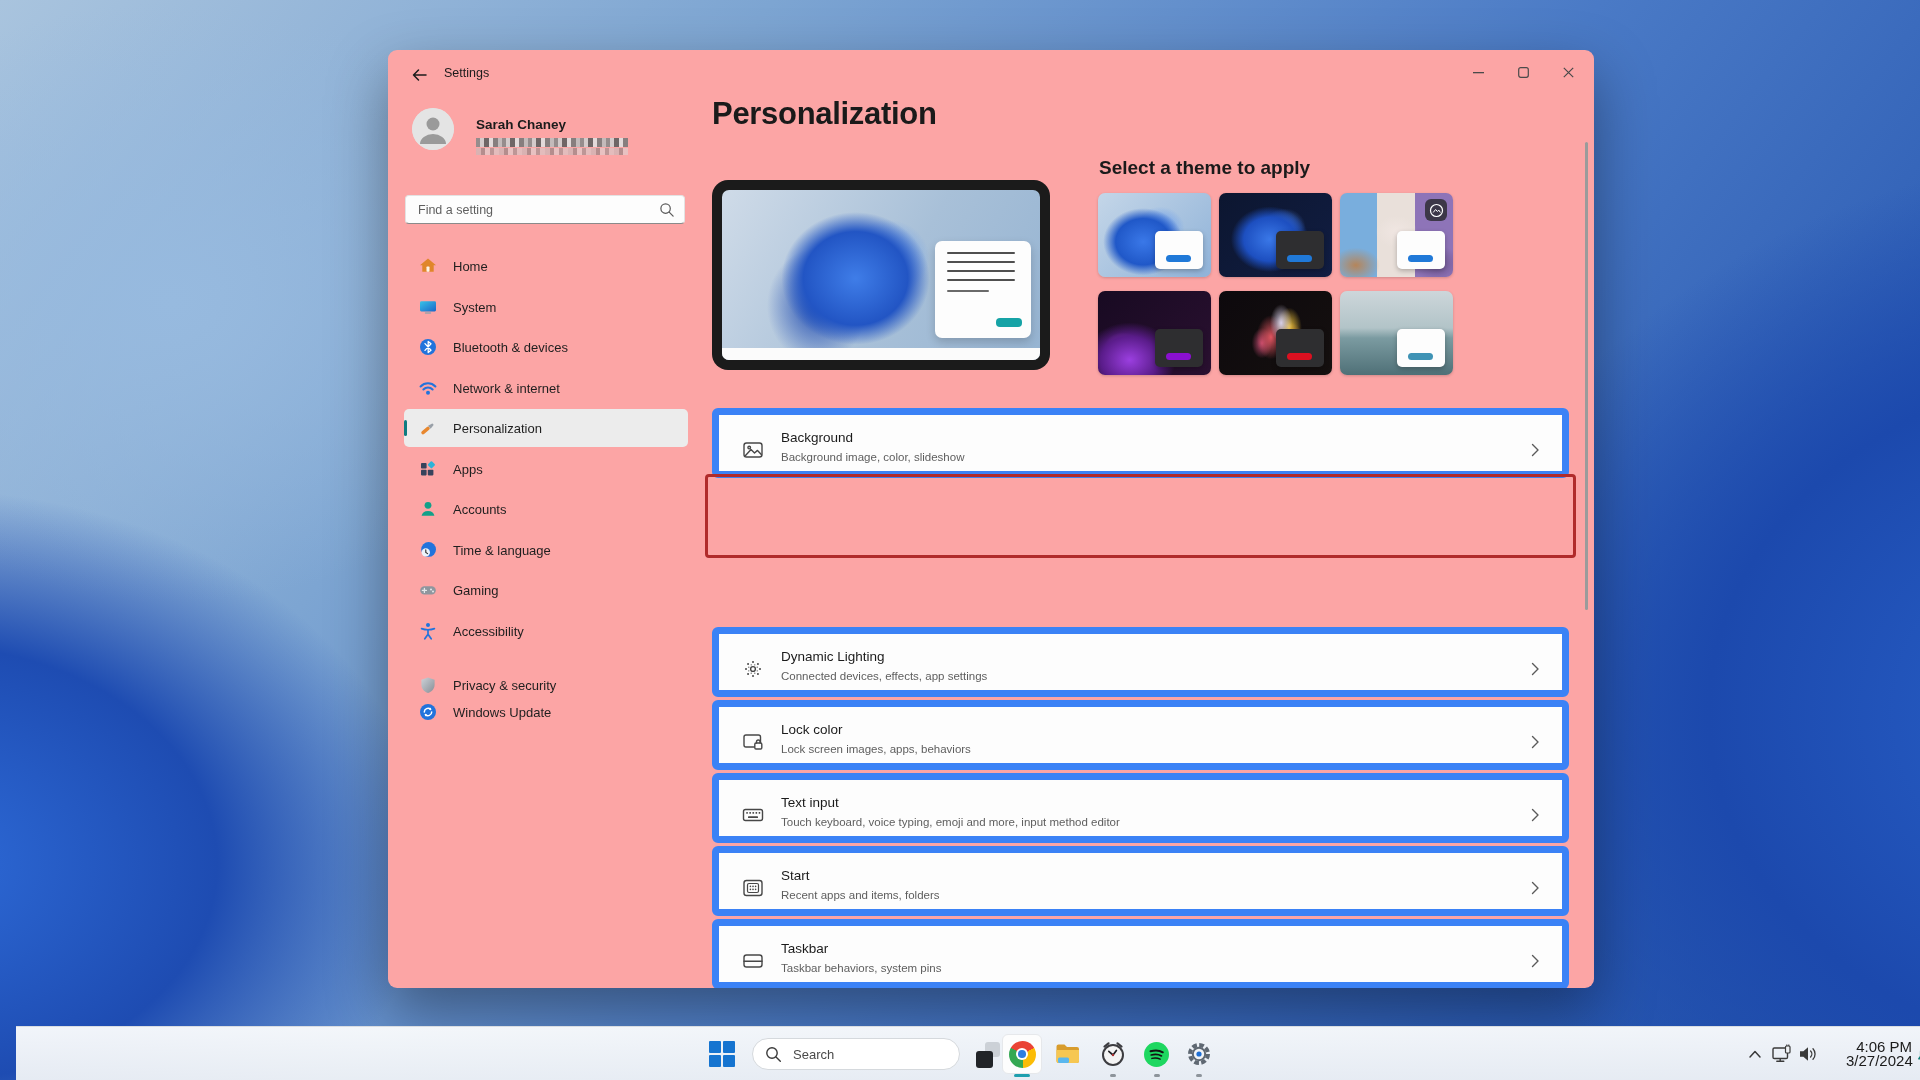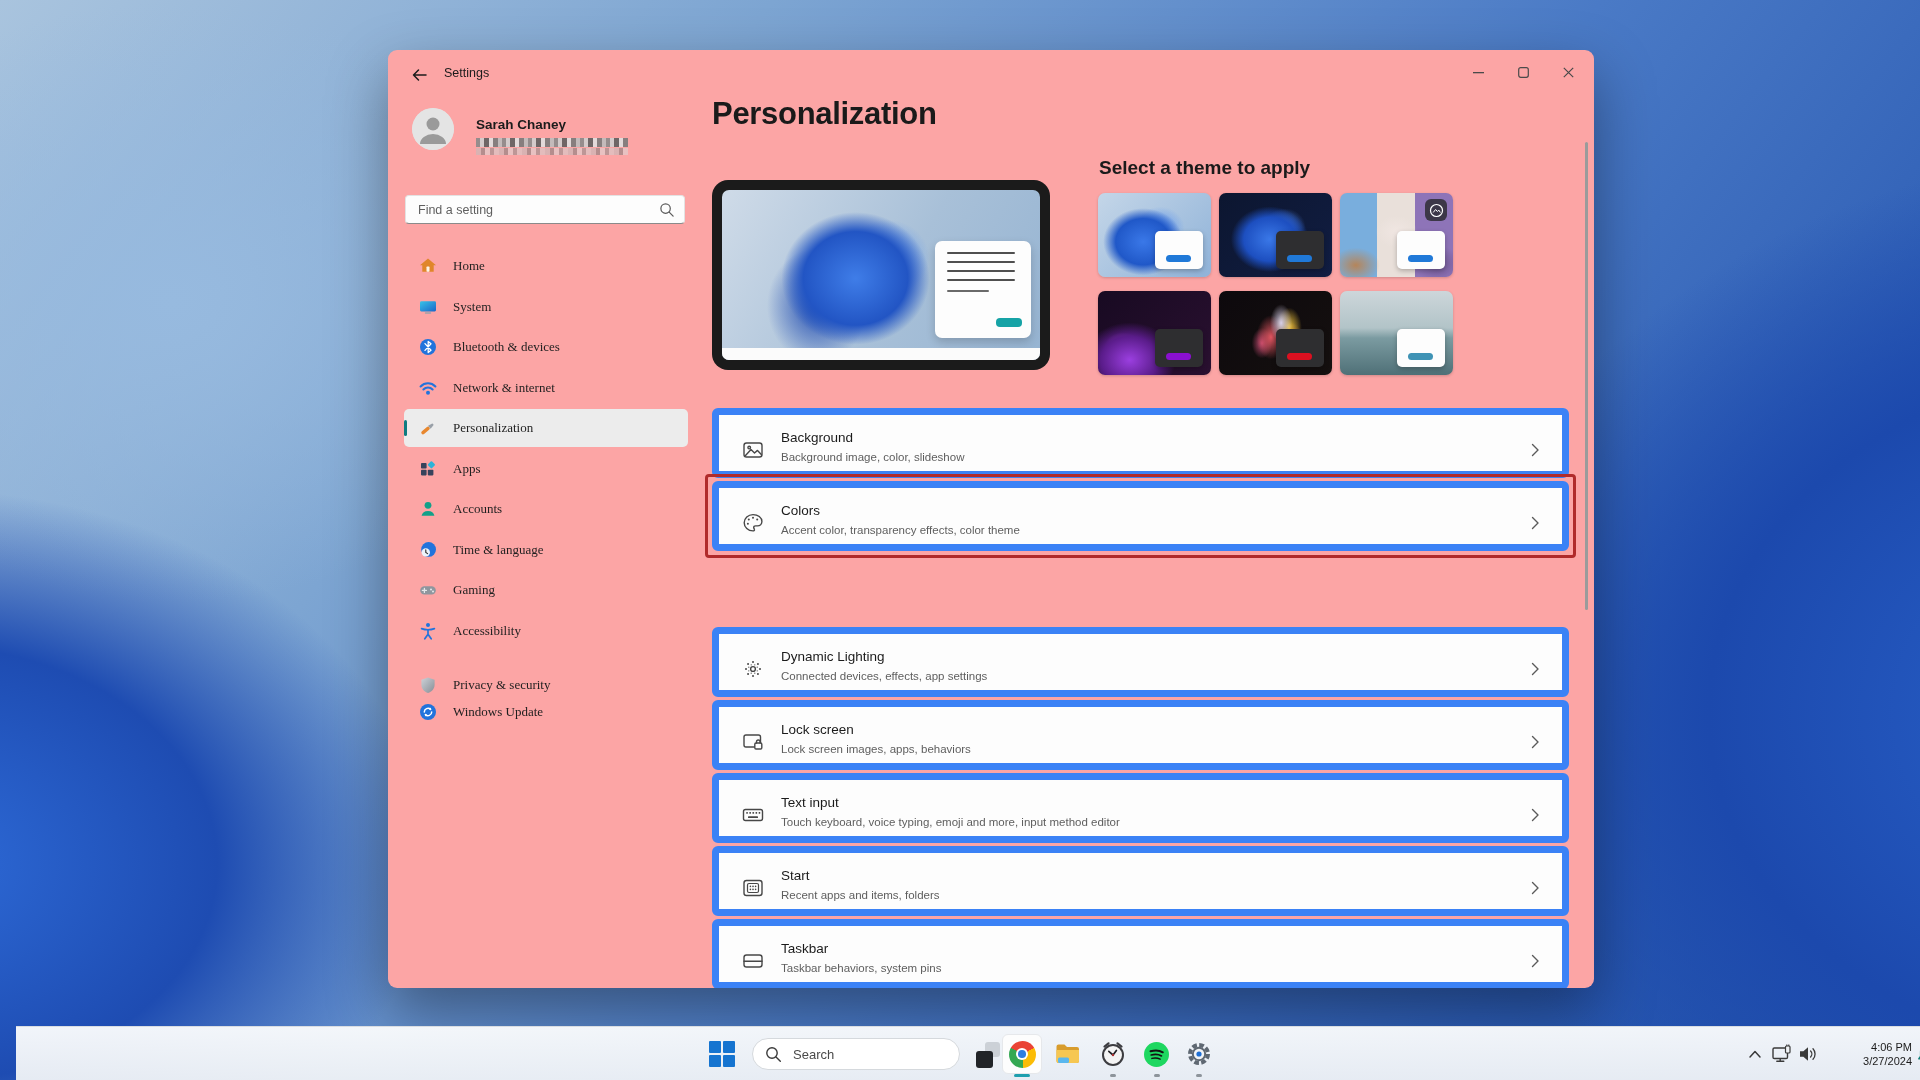--- a/index.html
+++ b/index.html
@@ -27,21 +27,21 @@
   .redact.r1{top:88px;height:9px;
     background:repeating-linear-gradient(90deg,#8a8a8a 0 4px,#cfcfcf 4px 8px,#5f5f5f 8px 13px,#e0e0e0 13px 17px,#7a7a7a 17px 22px,#bdbdbd 22px 26px);}
   .redact.r2{top:98px;height:7px;opacity:.55;
     background:repeating-linear-gradient(90deg,#bdbdbd 0 5px,#7a7a7a 5px 9px,#d8d8d8 9px 14px,#8a8a8a 14px 18px,#cfcfcf 18px 23px);}
   .searchbox{position:absolute;left:17px;top:145px;width:280px;height:29px;background:#fdfdfd;
     border:1px solid #e3e3e3;border-bottom:1px solid #8a8a8a;border-radius:4px;}
   .searchbox input{position:absolute;left:10px;top:1px;width:230px;height:25px;border:none;outline:none;
     background:transparent;font-size:12.5px;color:#1b1b1b;font-family:inherit;}
   .searchbox input::placeholder{color:#5f5f5f;}
   .search-ic{position:absolute;right:9px;top:6px;}
-  .nav-item{position:absolute;left:16px;width:284px;height:38px;border-radius:5px;display:flex;align-items:center;font-family:Liberation Serif, serif;}
+  .nav-item{position:absolute;left:16px;width:284px;height:38px;border-radius:5px;display:flex;align-items:center;}
   .nav-item.sel{background:#ececec;}
   .nav-accent{position:absolute;left:0;top:11px;width:3px;height:16px;border-radius:2px;background:#0f7b80;display:none;}
   .nav-item.sel .nav-accent{display:block;}
   .nav-ic{width:20px;height:20px;margin-left:14px;flex:0 0 auto;}
   .nav-label{margin-left:15px;font-size:13px;color:#1f1f1f;white-space:nowrap;}
   
   .page-title{position:absolute;left:324px;top:46px;font-size:31px;font-weight:700;color:#1a1a1a;letter-spacing:-.3px;}
   .preview-frame{position:absolute;left:324px;top:130px;width:338px;height:190px;background:#1b1b1b;border-radius:16px;padding:10px;}
   .preview-screen{position:relative;width:100%;height:100%;border-radius:7px;overflow:hidden;
     background:
@@ -118,21 +118,21 @@
     display:flex;align-items:center;justify-content:center;}
   .chrome{position:relative;width:27px;height:27px;border-radius:50%;
     background:conic-gradient(from -60deg,#ea4335 0 120deg,#fbbc05 120deg 240deg,#34a853 240deg 360deg);}
   .chrome-hub{position:absolute;left:7.5px;top:7.5px;width:12px;height:12px;border-radius:50%;background:#fff;}
   .chrome-core{position:absolute;left:2.2px;top:2.2px;width:7.6px;height:7.6px;border-radius:50%;background:#2f7de0;}
   .ul{position:absolute;bottom:3px;height:3px;border-radius:2px;}
   .ul.active{left:998px;width:16px;background:#1f9fae;}
   .ul.dot1{left:1094px;width:6px;background:#8d949b;}
   .ul.dot2{left:1138px;width:6px;background:#8d949b;}
   .ul.dot3{left:1180px;width:6px;background:#8d949b;}
-  .tray-time{position:absolute;left:1830px;top:13px;width:66px;text-align:right;font-size:11px;color:#1b1b1b;line-height:14px;}
+  .tray-time{position:absolute;left:1830px;top:13px;width:66px;text-align:right;font-size:15px;color:#1b1b1b;line-height:14px;}
 </style>
 </head>
 <body>
 
 <div class="desktop"></div>
 
 <div class="window">
 
   <div class="titlebar">
     <div class="back-btn">
@@ -357,34 +357,20 @@
           <circle cx="8.2" cy="9.6" r="1.3"></circle>
           <path d="M4.5 17.5 L10 11.6 l3.5 3.4 3-2.6 3.8 4"></path>
         </svg></span>
     <span class="srow-title">Background</span>
     <span class="srow-sub">Background image, color, slideshow</span>
     <span class="srow-chev"><svg width="9" height="14" viewBox="0 0 9 14">
           <path d="M1.5 1.5 L7 7 l-5.5 5.5" stroke="#5a5a5a" stroke-width="1.4" fill="none" stroke-linecap="round" stroke-linejoin="round"></path>
         </svg></span>
   </div>
 
-  <div class="srow" style="top:431px">
-    <span class="srow-ic"><svg viewBox="0 0 24 24" width="24" height="24">
-          <path d="M12 3.6 c-4.9 0-8.8 3.6-8.8 8.1 0 4.6 3.9 8.2 8.8 8.2 1 0 1.7-.7 1.4-1.5-.2-.7-.7-1.1-.7-1.8 0-1 .8-1.7 1.9-1.7 h1.9 c2.4 0 4.4-1.9 4.4-4.3 C20.9 6.4 16.9 3.6 12 3.6 Z" fill="none" stroke="#474747" stroke-width="1.4"></path>
-          <circle cx="7.8" cy="8.6" r="1" fill="#474747"></circle>
-          <circle cx="12" cy="6.8" r="1" fill="#474747"></circle>
-          <circle cx="16.2" cy="8.6" r="1" fill="#474747"></circle>
-          <circle cx="6.9" cy="12.8" r="1" fill="#474747"></circle>
-        </svg></span>
-    <span class="srow-title">Colors</span>
-    <span class="srow-sub">Accent color, transparency effects, color theme</span>
-    <span class="srow-chev"><svg width="9" height="14" viewBox="0 0 9 14">
-          <path d="M1.5 1.5 L7 7 l-5.5 5.5" stroke="#5a5a5a" stroke-width="1.4" fill="none" stroke-linecap="round" stroke-linejoin="round"></path>
-        </svg></span>
-  </div>
 
 
   <div class="srow" style="top:577px">
     <span class="srow-ic"><svg viewBox="0 0 24 24" width="24" height="24">
           <circle cx="12" cy="12" r="2.4" fill="none" stroke="#474747" stroke-width="1.4"></circle>
           <g fill="#474747">
             <circle cx="19" cy="12" r="1"></circle>
             <circle cx="16.95" cy="16.95" r="1"></circle>
             <circle cx="12" cy="19" r="1"></circle>
             <circle cx="7.05" cy="16.95" r="1"></circle>
@@ -408,21 +394,21 @@
           <path d="M1.5 1.5 L7 7 l-5.5 5.5" stroke="#5a5a5a" stroke-width="1.4" fill="none" stroke-linecap="round" stroke-linejoin="round"></path>
         </svg></span>
   </div>
 
   <div class="srow" style="top:650px">
     <span class="srow-ic"><svg viewBox="0 0 24 24" width="24" height="24" fill="none" stroke="#474747" stroke-width="1.4" stroke-linecap="round" stroke-linejoin="round">
           <rect x="3" y="5" width="16.5" height="12" rx="2"></rect>
           <rect x="13.8" y="13" width="7" height="6" rx="1.2" fill="#fdfdfd"></rect>
           <path d="M15.5 13 v-1.2 a1.8 1.8 0 0 1 3.6 0 V13"></path>
         </svg></span>
-    <span class="srow-title">Lock screen</span>
+    <span class="srow-title">Lock color</span>
     <span class="srow-sub">Lock screen images, apps, behaviors</span>
     <span class="srow-chev"><svg width="9" height="14" viewBox="0 0 9 14">
           <path d="M1.5 1.5 L7 7 l-5.5 5.5" stroke="#5a5a5a" stroke-width="1.4" fill="none" stroke-linecap="round" stroke-linejoin="round"></path>
         </svg></span>
   </div>
 
   <div class="srow" style="top:723px">
     <span class="srow-ic"><svg viewBox="0 0 24 24" width="24" height="24">
           <rect x="2.5" y="6.5" width="19" height="11" rx="2" fill="none" stroke="#474747" stroke-width="1.4"></rect>
           <g fill="#474747">

